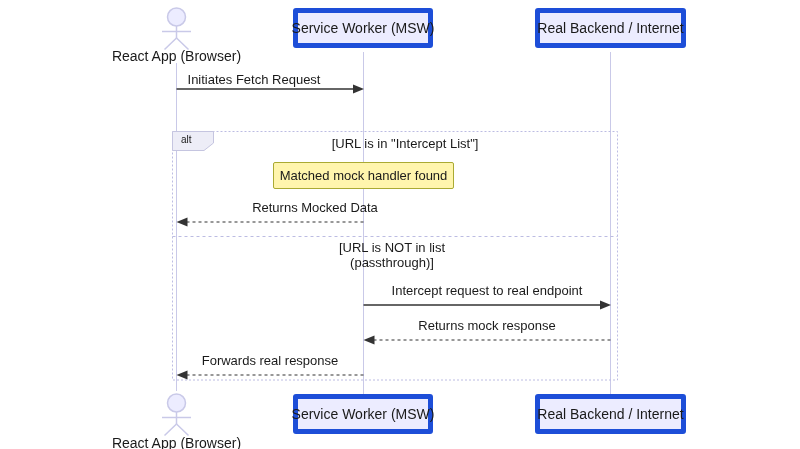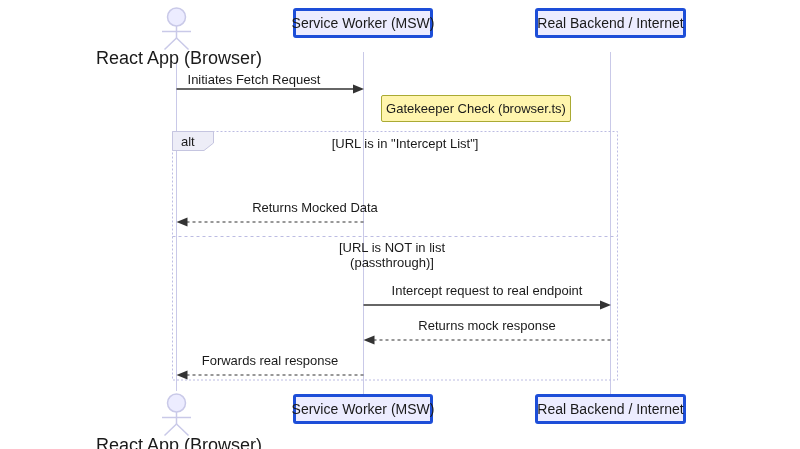--- a/index.html
+++ b/index.html
@@ -3,35 +3,35 @@
 <meta charset="utf-8">
 <style>
   html,body { margin:0; padding:0; background:#ffffff; }
   .canvas {
     position:relative; width:800px; height:449px; background:#ffffff;
     font-family:"Liberation Sans","DejaVu Sans",sans-serif; color:#1a1a1a;
     overflow:hidden;
   }
   .layer { position:absolute; left:0; top:0; }
   .participant {
-    position:absolute; height:30px; box-sizing:border-box;
-    background:#ECECFF; border:3px solid #1d4ed8; border-radius:3px;
+    position:absolute; height:40px; box-sizing:border-box;
+    background:#ECECFF; border:5px solid #1d4ed8; border-radius:3px;
     display:flex; align-items:center; justify-content:center;
     font-size:14px; white-space:nowrap;
   }
-  .actor-label { position:absolute; font-size:18px; text-align:center; white-space:nowrap; }
+  .actor-label { position:absolute; font-size:14px; text-align:center; white-space:nowrap; }
   .msg { position:absolute; font-size:13px; text-align:center; white-space:nowrap; }
   .note {
     position:absolute; box-sizing:border-box;
     background:#FFF5AD; border:1px solid #AAAA33; border-radius:2px;
     font-size:13px; display:flex; align-items:center; justify-content:center;
     white-space:nowrap;
   }
   .cond { position:absolute; font-size:13px; text-align:center; line-height:1.18; }
-  .alt-label { position:absolute; font-size:13px; }
+  .alt-label { position:absolute; font-size:10px; }
 </style>
 </head>
 <body>
 
 <div class="canvas">
 
   <svg class="layer" width="800" height="449" viewBox="0 0 800 449">
 
     <line x1="176.5" y1="63" x2="176.5" y2="391" stroke="#C9C9E8" stroke-width="1"></line>
     <line x1="363.5" y1="52" x2="363.5" y2="394" stroke="#C9C9E8" stroke-width="1"></line>
@@ -86,21 +86,21 @@
 
   <div class="actor-label" style="left:96px; top:48px; width:161px;">React App (Browser)</div>
   <div class="actor-label" style="left:96px; top:435px; width:161px;">React App (Browser)</div>
 
   <div class="msg" style="left:178px; top:72px; width:152px;">Initiates Fetch Request</div>
   <div class="msg" style="left:178px; top:200px; width:184px;padding-left:45px;">Returns Mocked Data</div>
   <div class="msg" style="left:364px; top:283px; width:246px;">Intercept request to real endpoint</div>
   <div class="msg" style="left:364px; top:318px; width:246px;">Returns mock response</div>
   <div class="msg" style="left:178px; top:353px; width:184px;">Forwards real response</div>
 
-  <div class="note" style="left:381px; top:95px; width:190px; height:27px;">Gatekeeper Check (browser.ts)</div>
+  <div class="note" style="left:273px; top:162px; width:181px; height:27px;">Matched mock handler found</div>
 
   <div class="alt-label" style="left:181px; top:134px;">alt</div>
   <div class="cond" style="left:182px; top:136px; width:446px;">[URL is in "Intercept List"]</div>
   <div class="cond" style="left:292px; top:240px; width:200px;">
     <div>[URL is NOT in list</div>
     <div>(passthrough)]</div>
   </div>
 
 </div>
 

